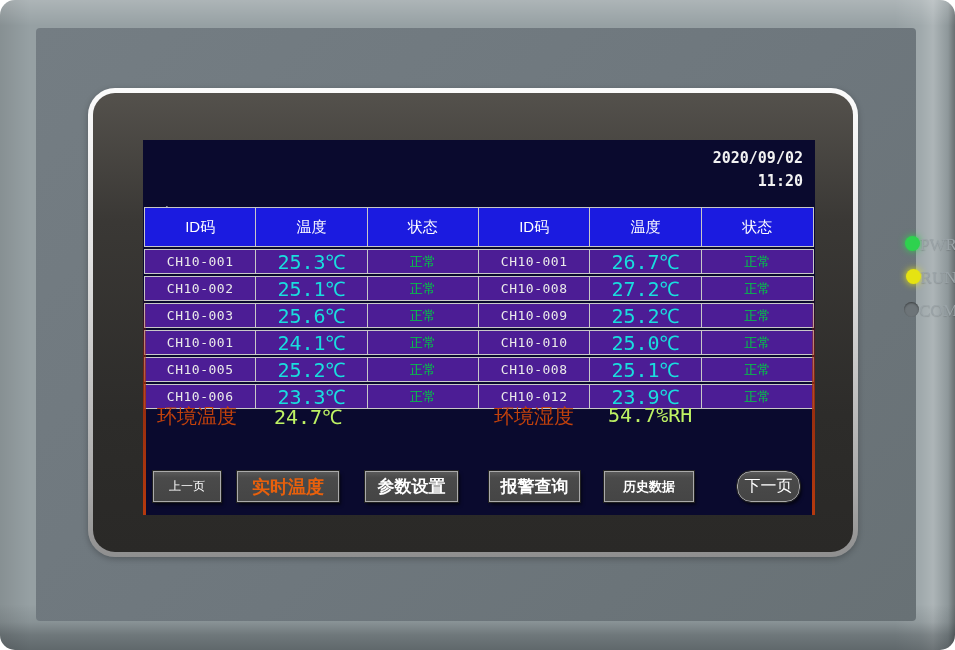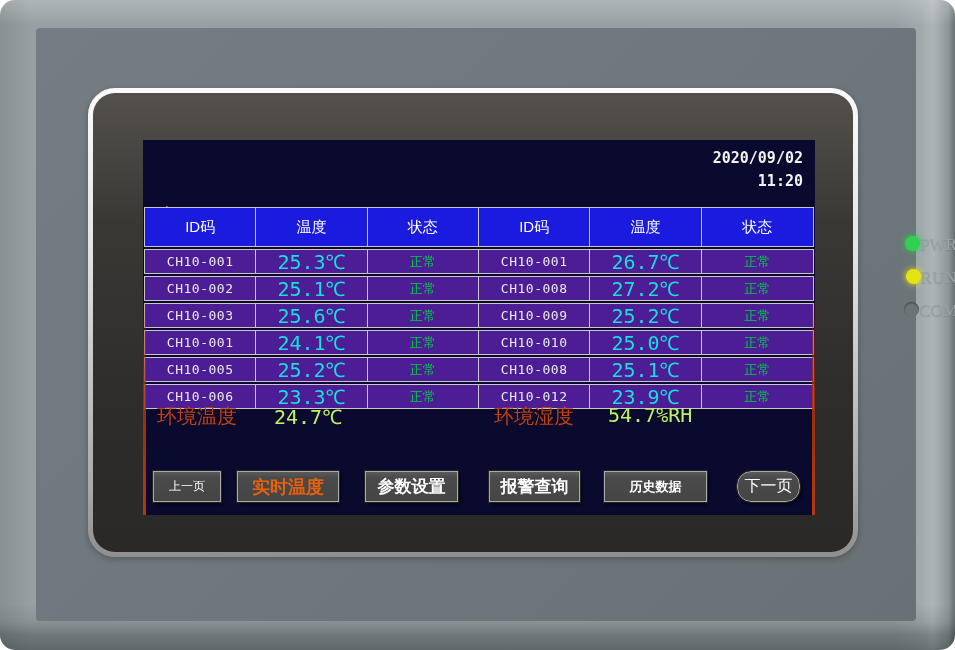--- a/index.html
+++ b/index.html
@@ -80,21 +80,21 @@
     background:linear-gradient(180deg, #5a5a5a 0%, #4a4a4a 20%, #454545 100%);
     border:1px solid #aaaaaa; outline:1px solid #222;
     color:#ffffff; font-family:"Liberation Sans", sans-serif;
     box-shadow:2px 3px 3px rgba(0,0,0,.55);
     display:flex; align-items:center; justify-content:center; white-space:nowrap;
   }
   .btn-prev     { left:10px;  width:68px;  font-size:12px; }
   .btn-realtime { left:94px;  width:102px; font-size:18px; font-weight:bold; }
   .btn-param    { left:222px; width:93px;  font-size:17px; font-weight:bold; }
   .btn-alarm    { left:346px; width:91px;  font-size:17px; font-weight:bold; }
-  .btn-history  { left:461px; width:103px; font-size:13px; font-weight:bold; }
+  .btn-history  { left:461px; width:90px; font-size:13px; font-weight:bold; }
   .btn-next     { left:594px; width:63px;  font-size:16px;border-radius:14px; }
   .btn-active   { color:#e8600c; }
 
   
   .indicators { position:absolute; left:866px; top:207px; width:58px; display:flex; flex-direction:column; align-items:center; }
   .led-group { display:flex; align-items:center; margin-bottom:13px; }
   .led { width:15px; height:15px; border-radius:50%; margin-bottom:3px; background:#6d7478; }
   .led-off { box-shadow:inset 0 1px 2px rgba(0,0,0,.45); }
   .led-label {
     font-family:"Liberation Serif", serif; font-size:17px; color:#9aa3a7;

